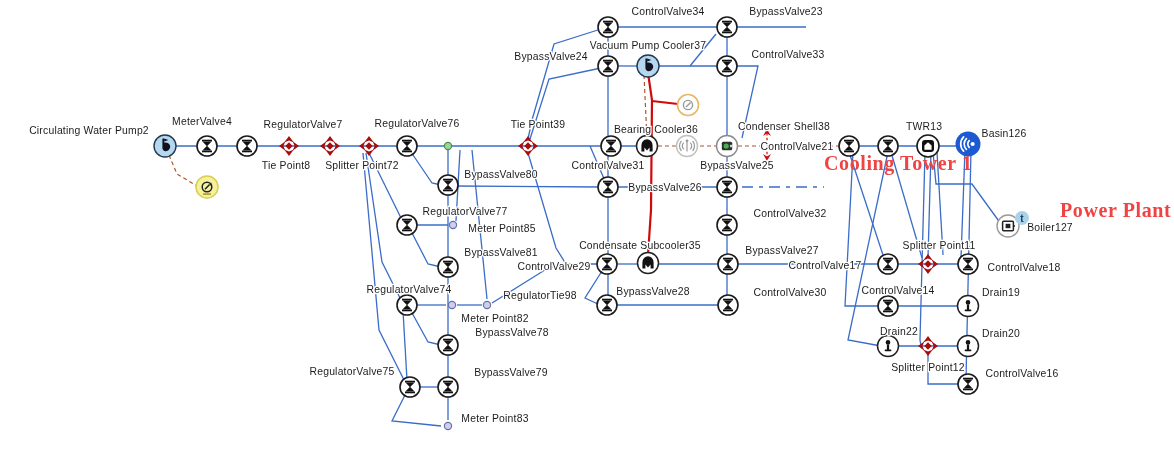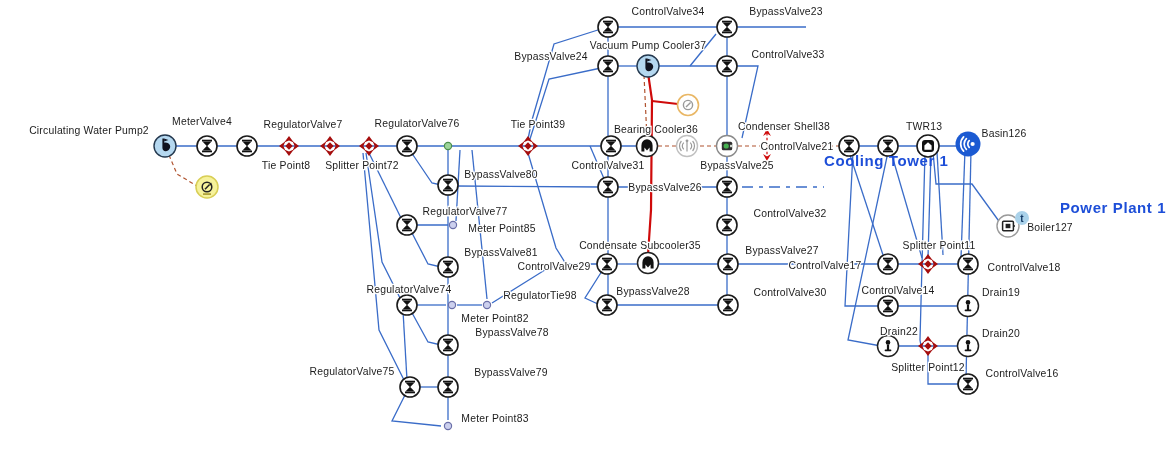--- a/index.html
+++ b/index.html
@@ -1,20 +1,20 @@
 <!DOCTYPE html>
 <html><head>
 <meta charset="utf-8">
 <style>
   html,body{margin:0;padding:0;background:#fff;}
   #stage{position:relative;width:1174px;height:455px;background:#ffffff;overflow:hidden;
          font-family:"Liberation Sans",sans-serif;}
   #net{position:absolute;left:0;top:0;}
-  .bigtitle{position:absolute;font-weight:bold;font-size:15px;color:#1d4ed8;
-            letter-spacing:0.6px;white-space:nowrap;font-family:Liberation Sans, sans-serif;}
+  .bigtitle{position:absolute;font-weight:bold;font-size:20px;color:#ef4444;
+            letter-spacing:0.6px;white-space:nowrap;font-family:Liberation Serif, serif;}
   #title-cooling{left:824px;top:152px;}
   #title-plant{left:1060px;top:199px;}
   text.nlabel{font-family:"Liberation Sans",sans-serif;font-size:10.4px;fill:#1c1c1c;
               letter-spacing:0.2px;paint-order:stroke;stroke:#ffffff;stroke-width:2.5px;}
 </style>
 </head>
 <body>
 
 <div id="stage">
   <svg id="net" width="1174" height="455" viewBox="0 0 1174 455">

